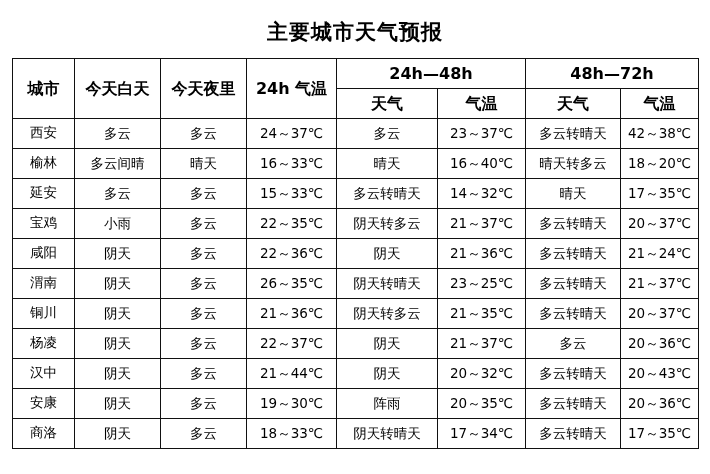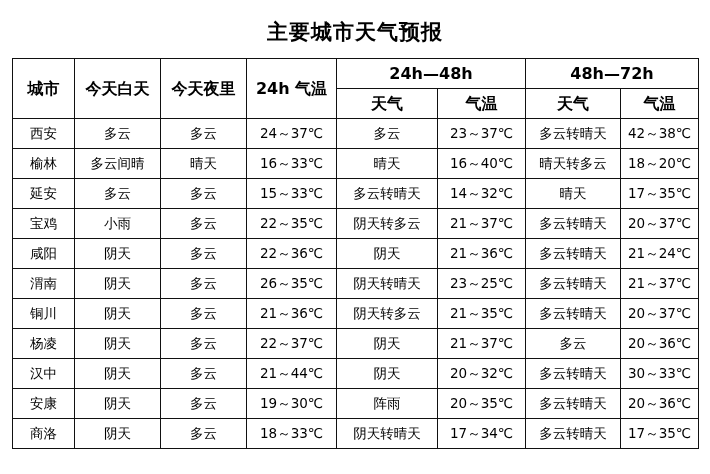--- a/index.html
+++ b/index.html
@@ -60,20 +60,21 @@
   col.c-night  { width: 86px; }
   col.c-temp24 { width: 90px; }
   col.c-w48    { width: 101px; }
   col.c-t48    { width: 88px; }
   col.c-w72    { width: 95px; }
   col.c-t72    { width: 78px; }
 
   .city-cell {
     font-weight: bold;
     font-size: 14.5px;
+    font-family: Liberation Mono, monospace;
   }
   .hdr-span {
     height: 26px;
     line-height: 26px;
   }
 </style>
 </head>
 <body>
 
 <div class="page">
@@ -190,21 +191,21 @@
           <td>20～36℃</td>
         </tr>
         <tr>
           <td class="city-cell">汉中</td>
           <td>阴天</td>
           <td>多云</td>
           <td>21～44℃</td>
           <td>阴天</td>
           <td>20～32℃</td>
           <td>多云转晴天</td>
-          <td>30～33℃</td>
+          <td>20～43℃</td>
         </tr>
         <tr>
           <td class="city-cell">安康</td>
           <td>阴天</td>
           <td>多云</td>
           <td>19～30℃</td>
           <td>阵雨</td>
           <td>20～35℃</td>
           <td>多云转晴天</td>
           <td>20～36℃</td>

